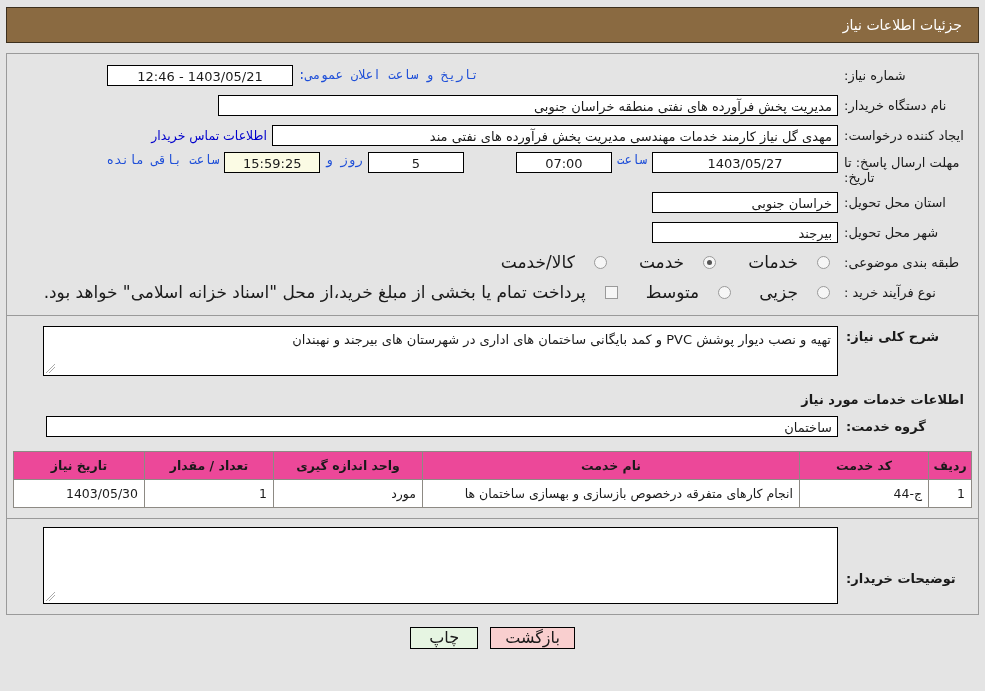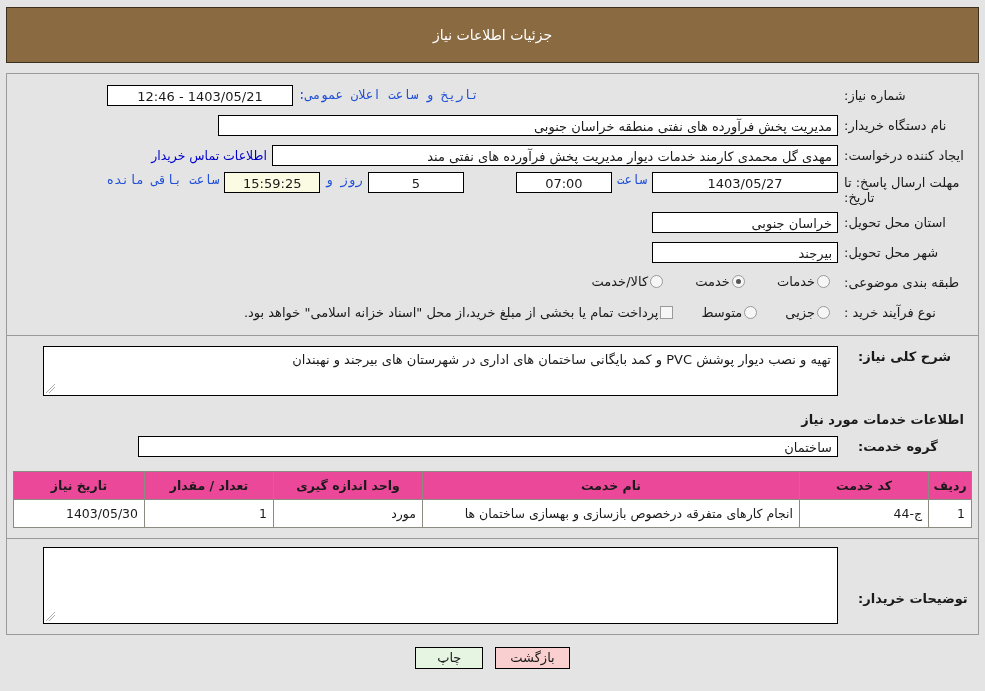--- a/index.html
+++ b/index.html
@@ -28,26 +28,26 @@
     overflow: hidden;
   }
   #watermark svg { position: absolute; }
   .wm-shield { left: 170px; top: 205px; }
   .wm-text   { left: 300px; top: 272px; }
   .wm-v      { left: 355px; top: 330px; }
 
   
   #page-header {
     margin: 7px 6px 0 6px;
-    height: 56px;
+    height: 36px;
     background: #8a6a41;
     border: 1px solid #3c2f1d;
     display: flex;
     align-items: center;
-    justify-content: center;
+    justify-content: flex-start;
     padding: 15px 16px;
     box-sizing: border-box;
   }
   #page-header .title {
     color: #ffffff;
     font-size: 14px;
     letter-spacing: .2px;
   }
 
   
@@ -103,21 +103,21 @@
   .w-need-no   { width: 186px; }
   .w-org       { width: 620px; }
   .w-creator   { width: 566px; }
   .w-date      { width: 186px; }
   .w-time      { width: 96px; }
   .w-days      { width: 96px; }
   .w-count     { width: 96px; }
   .w-prov      { width: 186px; }
   .w-city      { width: 186px; }
   .w-announce  { width: 186px; }
-  .w-group     { width: 700px; }
+  .w-group     { width: 792px; }
 
   .smalltext { font-size: 12.5px; color: #1d4ed8; padding: 0 5px; font-family: Liberation Mono, monospace; }
   .linktext  { color: #0000cc; font-size: 12.5px; padding: 0 5px; cursor: pointer; }
 
   
   .radio {
     width: 13px; height: 13px;
     border-radius: 50%;
     border: 1px solid #9a9a9a;
     background: #f6f6f6;
@@ -138,37 +138,37 @@
     width: 13px; height: 13px;
     border: 1px solid #9a9a9a;
     background: #f6f6f6;
     display: inline-block;
     vertical-align: middle;
     box-sizing: border-box;
   }
   .opt {
     display: inline-flex;
     align-items: center;
-    gap: 2px;
+    gap: 19px;
     margin-left: 28px;
-    font-size: 13px;
+    font-size: 17px;
   }
   .opt .lbl { white-space: nowrap; }
 
   
   .desc-row {
     display: flex;
     align-items: flex-start;
     padding: 10px 0 8px 0;
   }
   .desc-label {
     width: 140px;
     min-width: 140px;
     text-align: left;
-    padding-left: 20px;
+    padding-left: 8px;
     box-sizing: border-box;
     font-weight: bold;
     font-size: 13px;
     padding-top: 3px;
   }
   .textarea {
     border: 1px solid #000000;
     background: #ffffff;
     box-sizing: border-box;
     font-size: 13px;
@@ -230,21 +230,21 @@
     gap: 12px;
     position: relative;
     z-index: 10;
   }
   .btn {
     border: 1px solid #000000;
     height: 22px;
     line-height: 20px;
     min-width: 68px;
     text-align: center;
-    font-size: 13px;
+    font-size: 16px;
     padding: 0 14px;
     box-sizing: border-box;
     cursor: pointer;
     font-family: "DejaVu Sans", "Liberation Sans", sans-serif;
   }
   .btn.back  { background: #f9cfcf; }
   .btn.print { background: #e6f5e2; }
 </style>
 </head>
 <body>
@@ -281,21 +281,21 @@
       <div style="width:100px"></div>
     </div>
 
     <div class="frow">
       <div class="flabel">نام دستگاه خریدار:</div>
       <div class="inputbox w-org">مدیریت پخش فرآورده های نفتی منطقه خراسان جنوبی</div>
     </div>
 
     <div class="frow">
       <div class="flabel">ایجاد کننده درخواست:</div>
-      <div class="inputbox w-creator">مهدی گل محمدی کارمند خدمات دیوار مدیریت پخش فرآورده های نفتی مند</div>
+      <div class="inputbox w-creator">مهدی گل نیاز کارمند خدمات مهندسی مدیریت پخش فرآورده های نفتی مند</div>
       <div class="linktext">اطلاعات تماس خریدار</div>
     </div>
 
     <div class="frow" style="align-items:flex-start;">
       <div class="flabel two-line" style="padding-top:3px;">
         <span>مهلت ارسال پاسخ: تا</span><br>
         <span>تاریخ:</span>
       </div>
       <div class="inputbox w-date center">1403/05/27</div>
       <div class="smalltext">ساعت</div>

